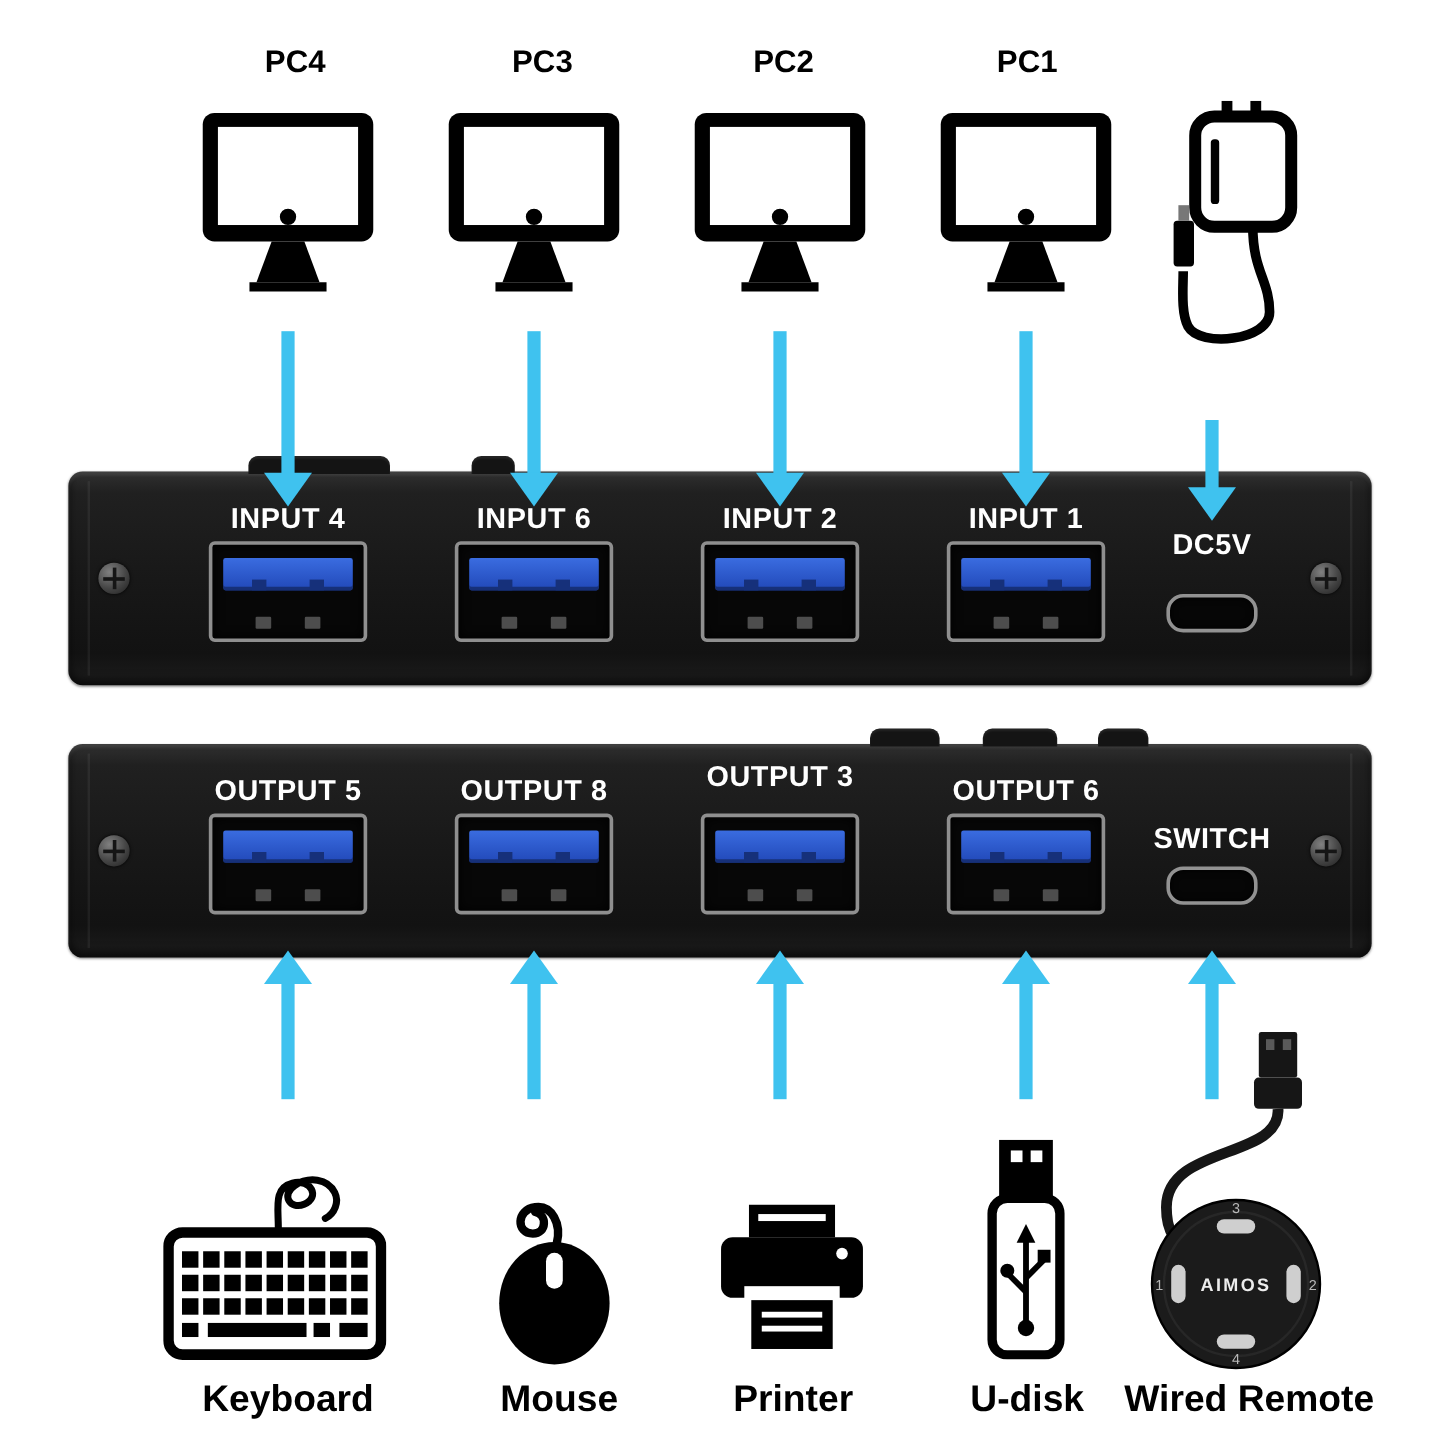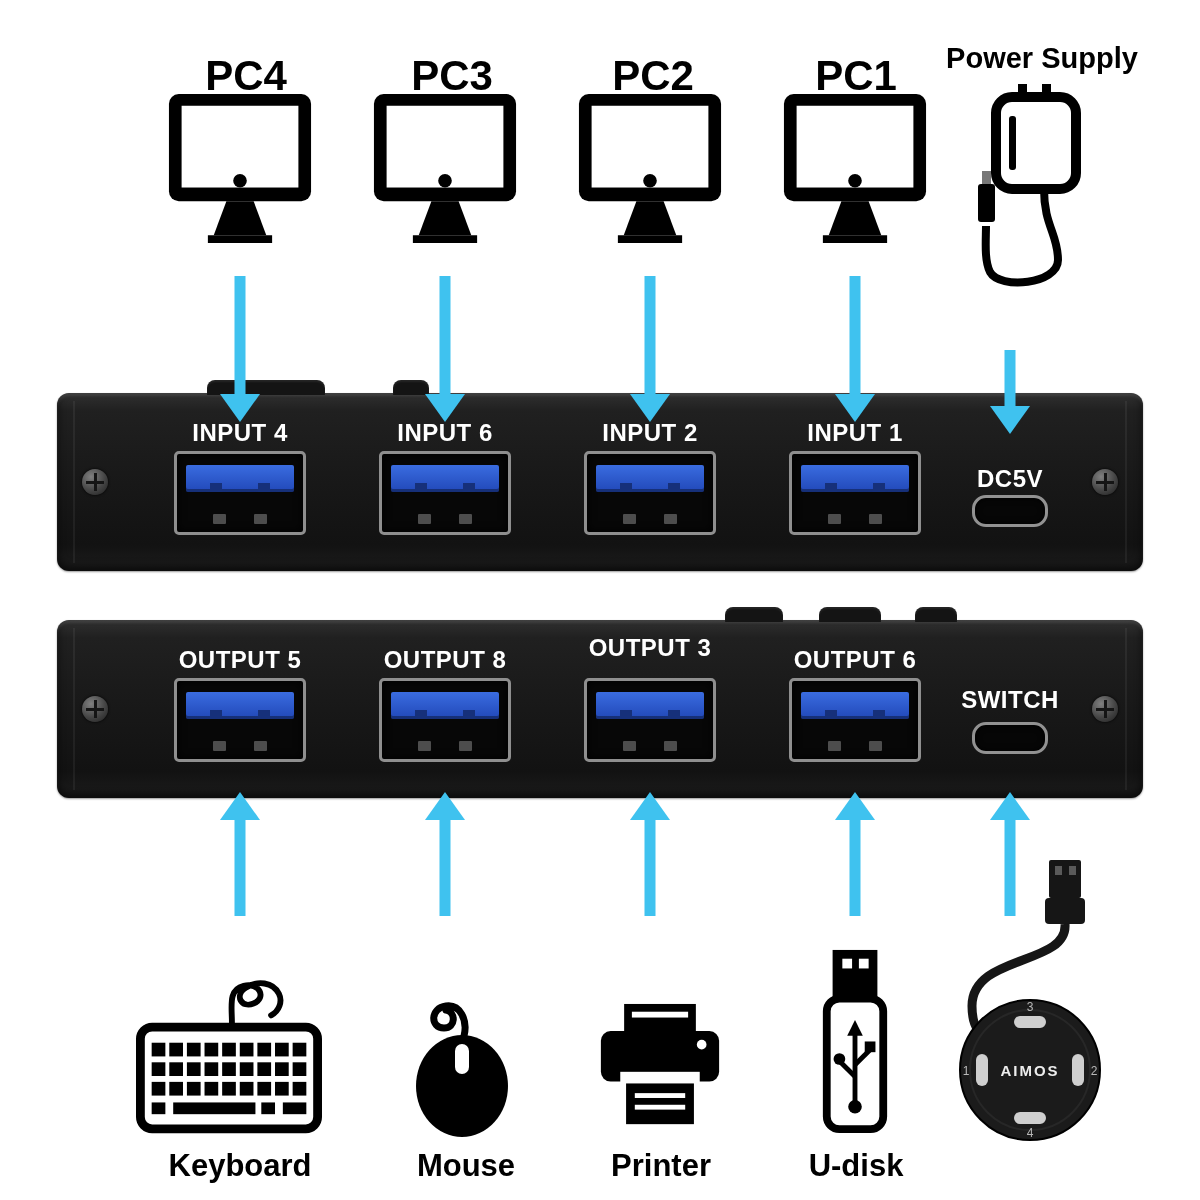--- a/index.html
+++ b/index.html
@@ -2,21 +2,21 @@
 <html><head>
 <meta charset="utf-8">
 <style>
   * { margin:0; padding:0; box-sizing:border-box; }
   html,body { background:#fff; }
   body { font-family:"Liberation Sans", sans-serif; }
   #canvas { position:relative; width:1200px; height:1200px; background:#fff; overflow:hidden; }
 
   .icon { position:absolute; }
 
-  .top-label { position:absolute; top:52px; transform:translateX(-50%); font-size:42px; font-weight:bold; color:#000; white-space:nowrap; }
+  .top-label { position:absolute; top:36px; transform:translateX(-50%); font-size:26px; font-weight:bold; color:#000; white-space:nowrap; }
   .power-label { font-size:29px; top:42px; }
   .bottom-label { position:absolute; top:1148px; transform:translateX(-50%); font-size:31px; font-weight:bold; color:#000; white-space:nowrap; }
 
   
   .arrow { position:absolute; width:40px; transform:translateX(-50%); z-index:6; }
   .arrow i { display:block; }
   .arrow .shaft { position:absolute; left:50%; transform:translateX(-50%); width:11px; background:#3fc2ef; }
   .arrow.down .shaft { top:0; bottom:24px; }
   .arrow.down .head { position:absolute; bottom:0; left:0; width:0; height:0;
       border-left:20px solid transparent; border-right:20px solid transparent; border-top:28px solid #3fc2ef; }
@@ -70,21 +70,20 @@
         <path d="M61 112 L89 112 L102 147 L48 147 Z" fill="#000"></path>
         <path d="M42 147 L108 147 L108 155 L42 155 Z" fill="#000"></path>
       </symbol>
     </defs>
   </svg>
 
   <div class="top-label" style="left:246px">PC4</div>
   <div class="top-label" style="left:452px">PC3</div>
   <div class="top-label" style="left:653px">PC2</div>
   <div class="top-label" style="left:856px">PC1</div>
-  <div class="top-label power-label" style="left:1042px">Power Supply</div>
 
   <svg class="icon" style="left:167px;top:92px" width="146" height="156" viewBox="0 0 150 160">
       <use href="#sym-monitor"></use>
     </svg>
   <svg class="icon" style="left:372px;top:92px" width="146" height="156" viewBox="0 0 150 160">
       <use href="#sym-monitor"></use>
     </svg>
   <svg class="icon" style="left:577px;top:92px" width="146" height="156" viewBox="0 0 150 160">
       <use href="#sym-monitor"></use>
     </svg>
@@ -154,21 +153,21 @@
         <i class="tongue"></i>
         <i class="pin pl"></i>
         <i class="pin pr"></i>
       </div>
     <div class="usb-port" style="left:732px;top:58px">
         <i class="tongue"></i>
         <i class="pin pl"></i>
         <i class="pin pr"></i>
       </div>
 
-    <div class="port-label" style="left:953px;top:72px">DC5V</div>
+    <div class="port-label" style="left:953px;top:48px">DC5V</div>
     <div class="micro-port" style="left:915px;top:102px"></div>
   </div>
 
   <div class="device" style="top:620px">
     <i class="bump" style="left:668px;width:58px"></i>
     <i class="bump" style="left:762px;width:62px"></i>
     <i class="bump" style="left:858px;width:42px"></i>
     <div class="screw" style="left:25px;top:76px">
         <i class="sv"></i>
         <i class="sh"></i>
@@ -316,14 +315,15 @@
     <text x="80" y="153" text-anchor="middle" font-size="12" fill="#b8b8b8">3</text>
     <text x="16" y="217" text-anchor="middle" font-size="12" fill="#b8b8b8">1</text>
     <text x="144" y="217" text-anchor="middle" font-size="12" fill="#b8b8b8">2</text>
     <text x="80" y="279" text-anchor="middle" font-size="12" fill="#b8b8b8">4</text>
   </svg>
 
   <div class="bottom-label" style="left:240px">Keyboard</div>
   <div class="bottom-label" style="left:466px">Mouse</div>
   <div class="bottom-label" style="left:661px">Printer</div>
   <div class="bottom-label" style="left:856px">U-disk</div>
+  <div class="bottom-label" style="left:1041px">Wired Remote</div>
 
 </div>
 
 </body></html>

